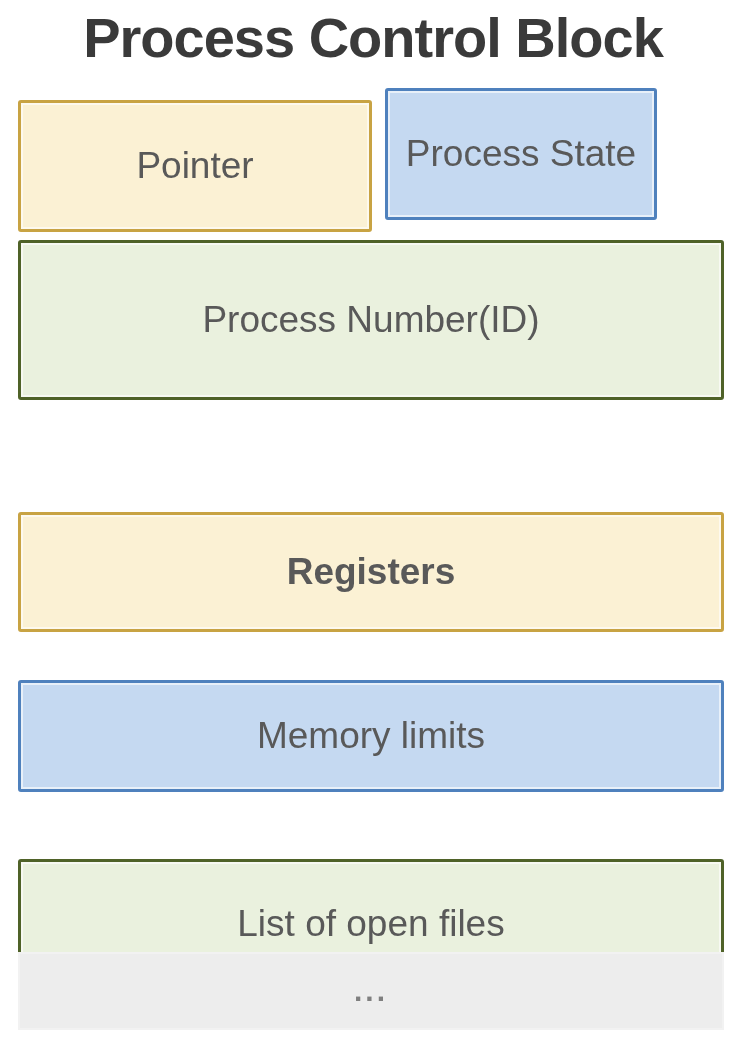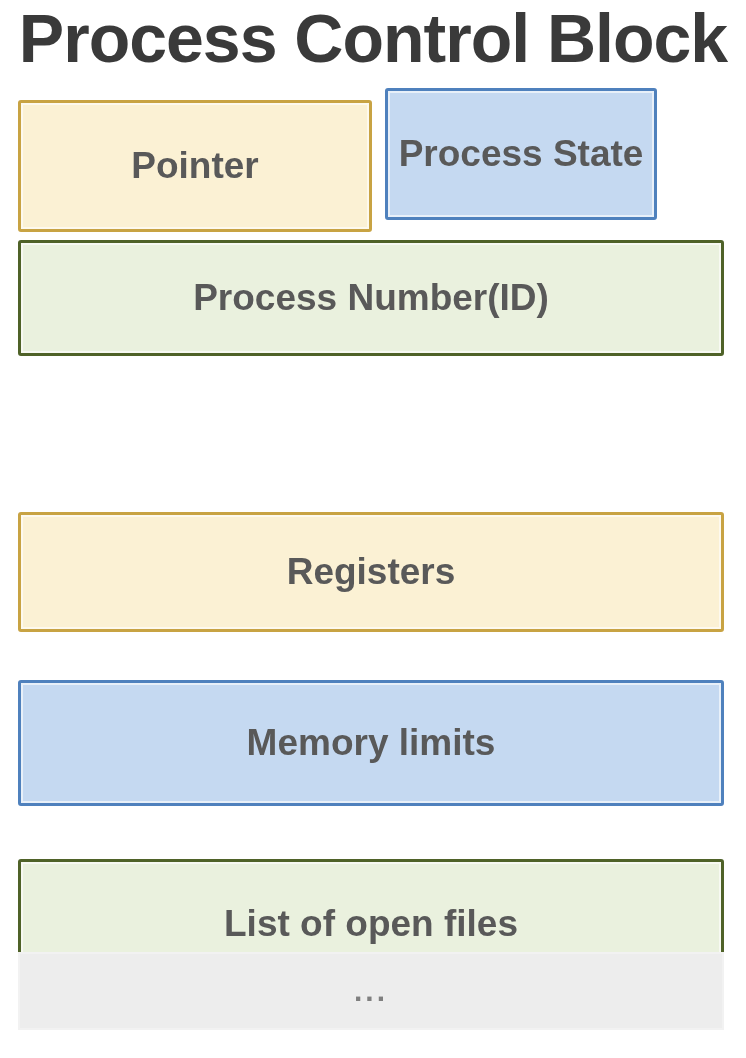--- a/index.html
+++ b/index.html
@@ -16,61 +16,60 @@
     overflow: hidden;
   }
   .title {
     position: absolute;
     left: 0;
     right: 0;
     top: 0;
     height: 76px;
     line-height: 76px;
     text-align: center;
-    font-size: 68px;
+    font-size: 56px;
     font-weight: 700;
     letter-spacing: -1px;
     color: var(--title_text, #3a3a3a);
   }
   .box {
     position: absolute;
     box-sizing: border-box;
     display: flex;
     align-items: center;
     justify-content: center;
     border: 3px solid transparent;
     border-radius: 3px;
     box-shadow: inset 0 0 0 2px rgba(255,255,255,0.6);
     font-size: 37px;
     color: var(--label_text, #595959);
     text-align: center;
-    font-weight: bold;
   }
   .gold  { background: var(--gold_fill,  #FBF1D4); border-color: var(--gold_border,  #C8A343); }
   .blue  { background: var(--blue_fill,  #C5D9F1); border-color: var(--blue_border,  #4F81BD); }
   .green { background: var(--green_fill, #EAF1DE); border-color: var(--green_border, #4F6228); }
   .gray  {
     background: var(--gray_fill, #EDEDED);
     border: 2px solid var(--gray_border, #F2F2F2);
     border-radius: 0;
     box-shadow: none;
     font-size: 30px;
     font-weight: 700;
     letter-spacing: 3px;
     color: var(--ellipsis_text, #7F7F7F);
   }
   .bold { font-weight: 700; }
 
   
   #box-pointer         { left: 18px;  top: 100px; width: 354px; height: 132px; }
   #box-process-state   { left: 385px; top: 88px; width: 272px; height: 132px; }
-  #box-process-number  { left: 18px;  top: 240px; width: 706px; height: 116px; }
+  #box-process-number  { left: 18px;  top: 240px; width: 706px; height: 160px; }
   #box-program-counter { left: 18px;  top: 375px; width: 706px; height: 130px; }
   #box-registers       { left: 18px;  top: 512px; width: 706px; height: 120px; }
-  #box-memory-limits   { left: 18px;  top: 680px; width: 706px; height: 126px; text-align: right; }
+  #box-memory-limits   { left: 18px;  top: 680px; width: 706px; height: 112px; text-align: right; }
   #box-open-files      { left: 18px;  top: 813px; width: 706px; height: 130px; margin-top: 46px; }
   #box-ellipsis        { left: 18px;  top: 952px; width: 706px; height: 78px; }
 </style>
 </head>
 <body>
 
 <div class="canvas">
 
   <div class="title">Process Control Block</div>
 

